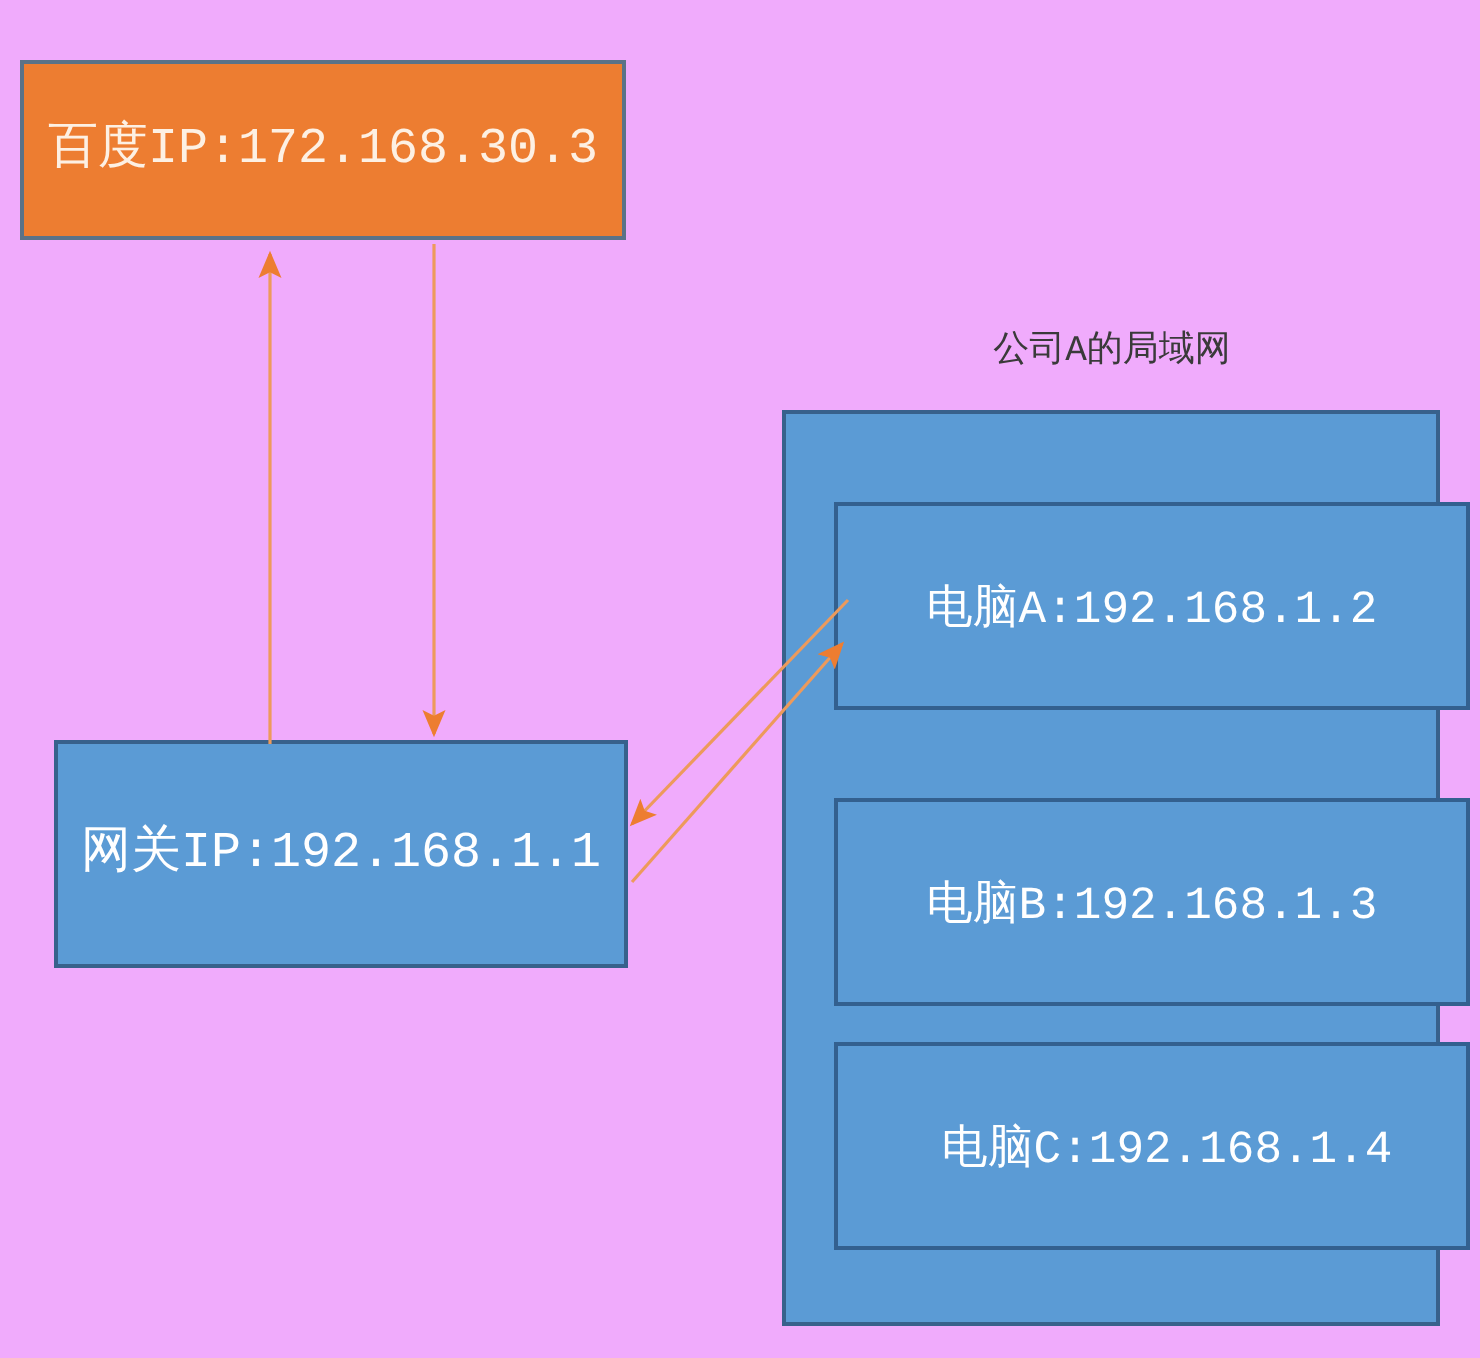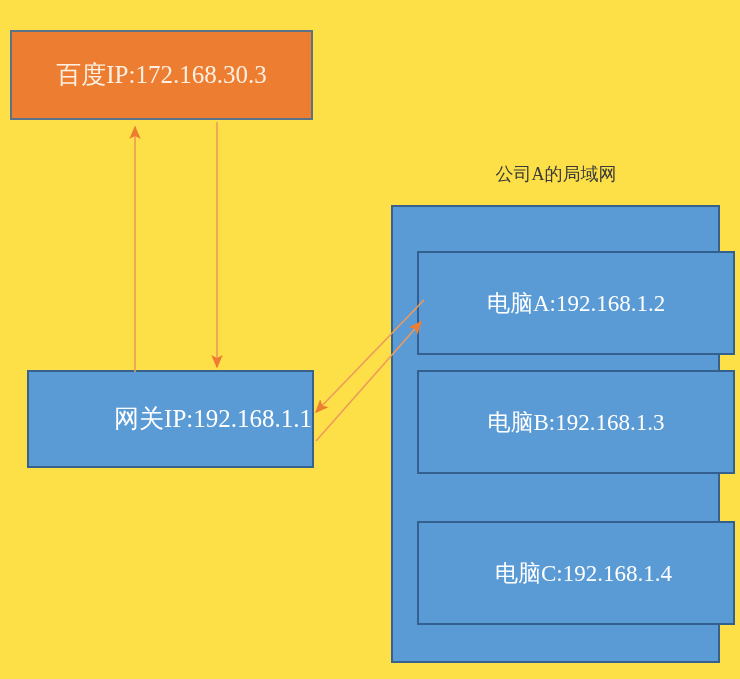--- a/index.html
+++ b/index.html
@@ -4,23 +4,23 @@
 <style>
   html, body {
     margin: 0;
     padding: 0;
     background: #ffffff;
   }
   #canvas {
     position: relative;
     width: 740px;
     height: 679px;
-    background: #fde047;
+    background: #f0abfc;
     overflow: hidden;
-    font-family: Liberation Serif, serif;
+    font-family: Liberation Mono, monospace;
   }
 
   
   .node {
     position: absolute;
     box-sizing: border-box;
     display: flex;
     align-items: center;
     justify-content: center;
     text-align: center;
@@ -35,26 +35,25 @@
     background: #ED7D31;
     border: 2px solid #5b7287;
     color: #fdf0e3;
     font-size: 25px;
   }
 
   .node-gateway {
     left: 27px;
     top: 370px;
     width: 287px;
-    height: 98px;
+    height: 114px;
     background: #5B9BD5;
     border: 2px solid #38618c;
     color: #ffffff;
     font-size: 25px;
-    justify-content: flex-end;
   }
 
   
   .lan-title {
     position: absolute;
     left: 391px;
     top: 162px;
     width: 330px;
     text-align: center;
     font-size: 18px;
@@ -79,21 +78,21 @@
     box-sizing: border-box;
     display: flex;
     align-items: center;
     justify-content: center;
     color: #ffffff;
     font-size: 23px;
     position: absolute;
     left: 24px;
   }
   .pc-0 { top: 44px; }
-  .pc-1 { top: 163px; }
+  .pc-1 { top: 192px; }
   .pc-2 { top: 314px; padding-left: 15px; }
 
   
   #connectors {
     position: absolute;
     left: 0;
     top: 0;
     width: 740px;
     height: 679px;
     pointer-events: none;

